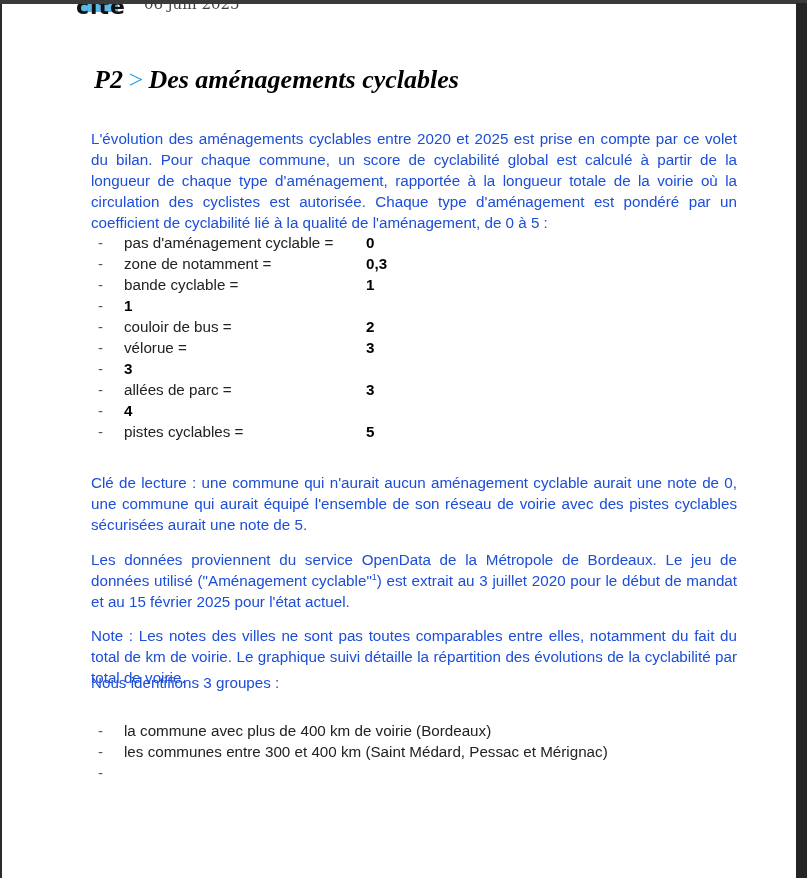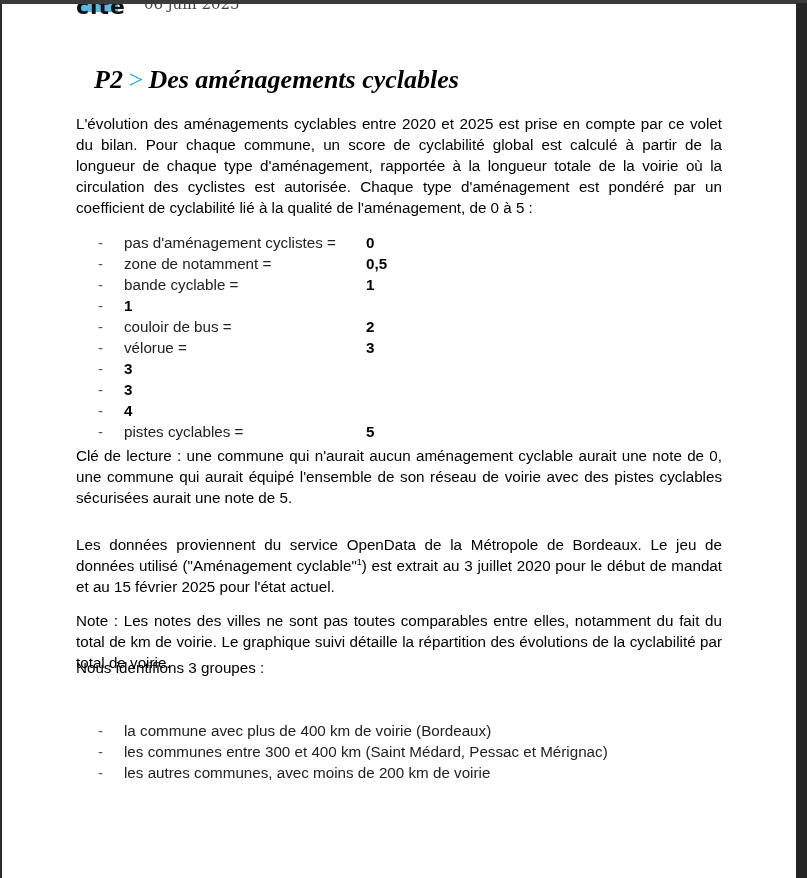--- a/index.html
+++ b/index.html
@@ -90,26 +90,26 @@
       font-weight: normal;
       margin: 0 4px;
     }
     .body-text {
       position: absolute;
       left: 73px;
       width: 646px;
       font-family: "Liberation Sans", sans-serif;
       font-size: 15.2px;
       line-height: 21px;
-      color: #000000;
+      color: #1d4ed8;
       text-align: justify;
-      margin: 1px;
+      margin: 16px;
     }
     .p1 { top: 108px; }
-    .p2 { top: 440px; }
+    .p2 { top: 452px; }
     .p3 { top: 529px; }
     .p4 { top: 605px; }
     .p5 { top: 652px; }
     .coef-list {
       position: absolute;
       left: 96px; top: 228px;
       margin: 0; padding: 0;
       list-style: none;
       font-family: "Liberation Sans", sans-serif;
       font-size: 15.2px;
@@ -168,27 +168,27 @@
 
     <h1 class="title">
       <span>P2</span><span class="sep">&gt;</span><span>Des aménagements cyclables</span>
     </h1>
 
     <p class="body-text p1">L'évolution des aménagements cyclables entre 2020 et 2025 est prise en compte par ce volet du bilan. Pour chaque commune, un score de cyclabilité global est calculé à partir de la longueur de chaque type d'aménagement, rapportée à la longueur totale de la voirie où la circulation des cyclistes est autorisée. Chaque type d'aménagement est pondéré par un coefficient de cyclabilité lié à la qualité de l'aménagement, de 0 à 5 :</p>
 
     <ul class="coef-list">
       <li>
           <span class="dash">-</span>
-          <span class="coef-label">pas d'aménagement cyclistes =</span>
+          <span class="coef-label">pas d'aménagement cyclable =</span>
           <span class="coef-value">0</span>
         </li>
       <li>
           <span class="dash">-</span>
           <span class="coef-label">zone de notamment =</span>
-          <span class="coef-value">0,5</span>
+          <span class="coef-value">0,3</span>
         </li>
       <li>
           <span class="dash">-</span>
           <span class="coef-label">bande cyclable =</span>
           <span class="coef-value">1</span>
         </li>
       <li>
           <span class="dash">-</span>
           <span class="coef-value">1</span>
         </li>
@@ -201,20 +201,21 @@
           <span class="dash">-</span>
           <span class="coef-label">vélorue =</span>
           <span class="coef-value">3</span>
         </li>
       <li>
           <span class="dash">-</span>
           <span class="coef-value">3</span>
         </li>
       <li>
           <span class="dash">-</span>
+          <span class="coef-label">allées de parc =</span>
           <span class="coef-value">3</span>
         </li>
       <li>
           <span class="dash">-</span>
           <span class="coef-value">4</span>
         </li>
       <li>
           <span class="dash">-</span>
           <span class="coef-label">pistes cyclables =</span>
           <span class="coef-value">5</span>
@@ -233,19 +234,18 @@
       <li>
           <span class="dash">-</span>
           <span>la commune avec plus de 400 km de voirie (Bordeaux)</span>
         </li>
       <li>
           <span class="dash">-</span>
           <span>les communes entre 300 et 400 km (Saint Médard, Pessac et Mérignac)</span>
         </li>
       <li>
           <span class="dash">-</span>
-          <span>les autres communes, avec moins de 200 km de voirie</span>
         </li>
     </ul>
   </div>
 
   <div class="right-gutter"></div>
 </div>
 
 </body></html>

